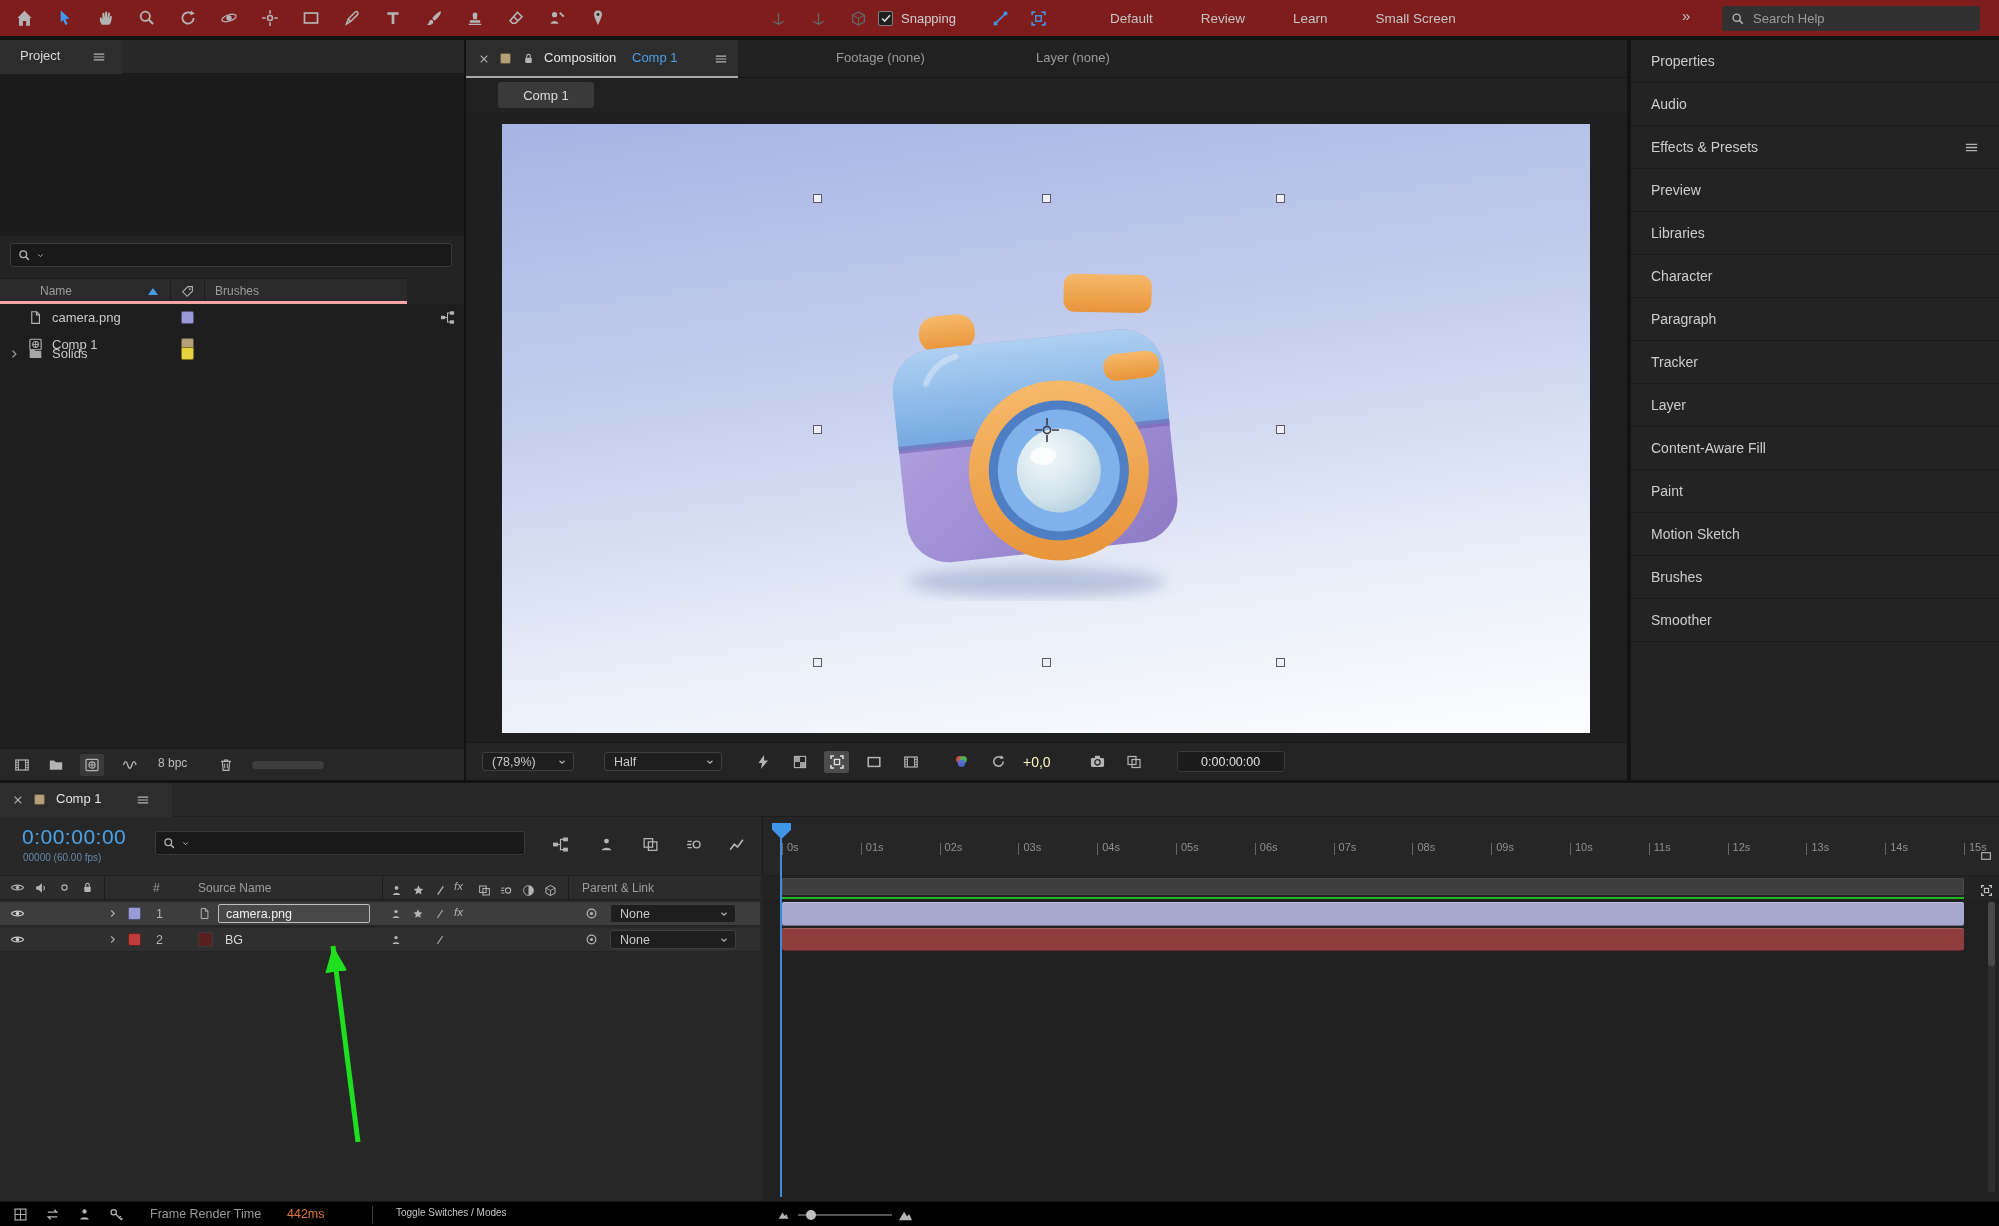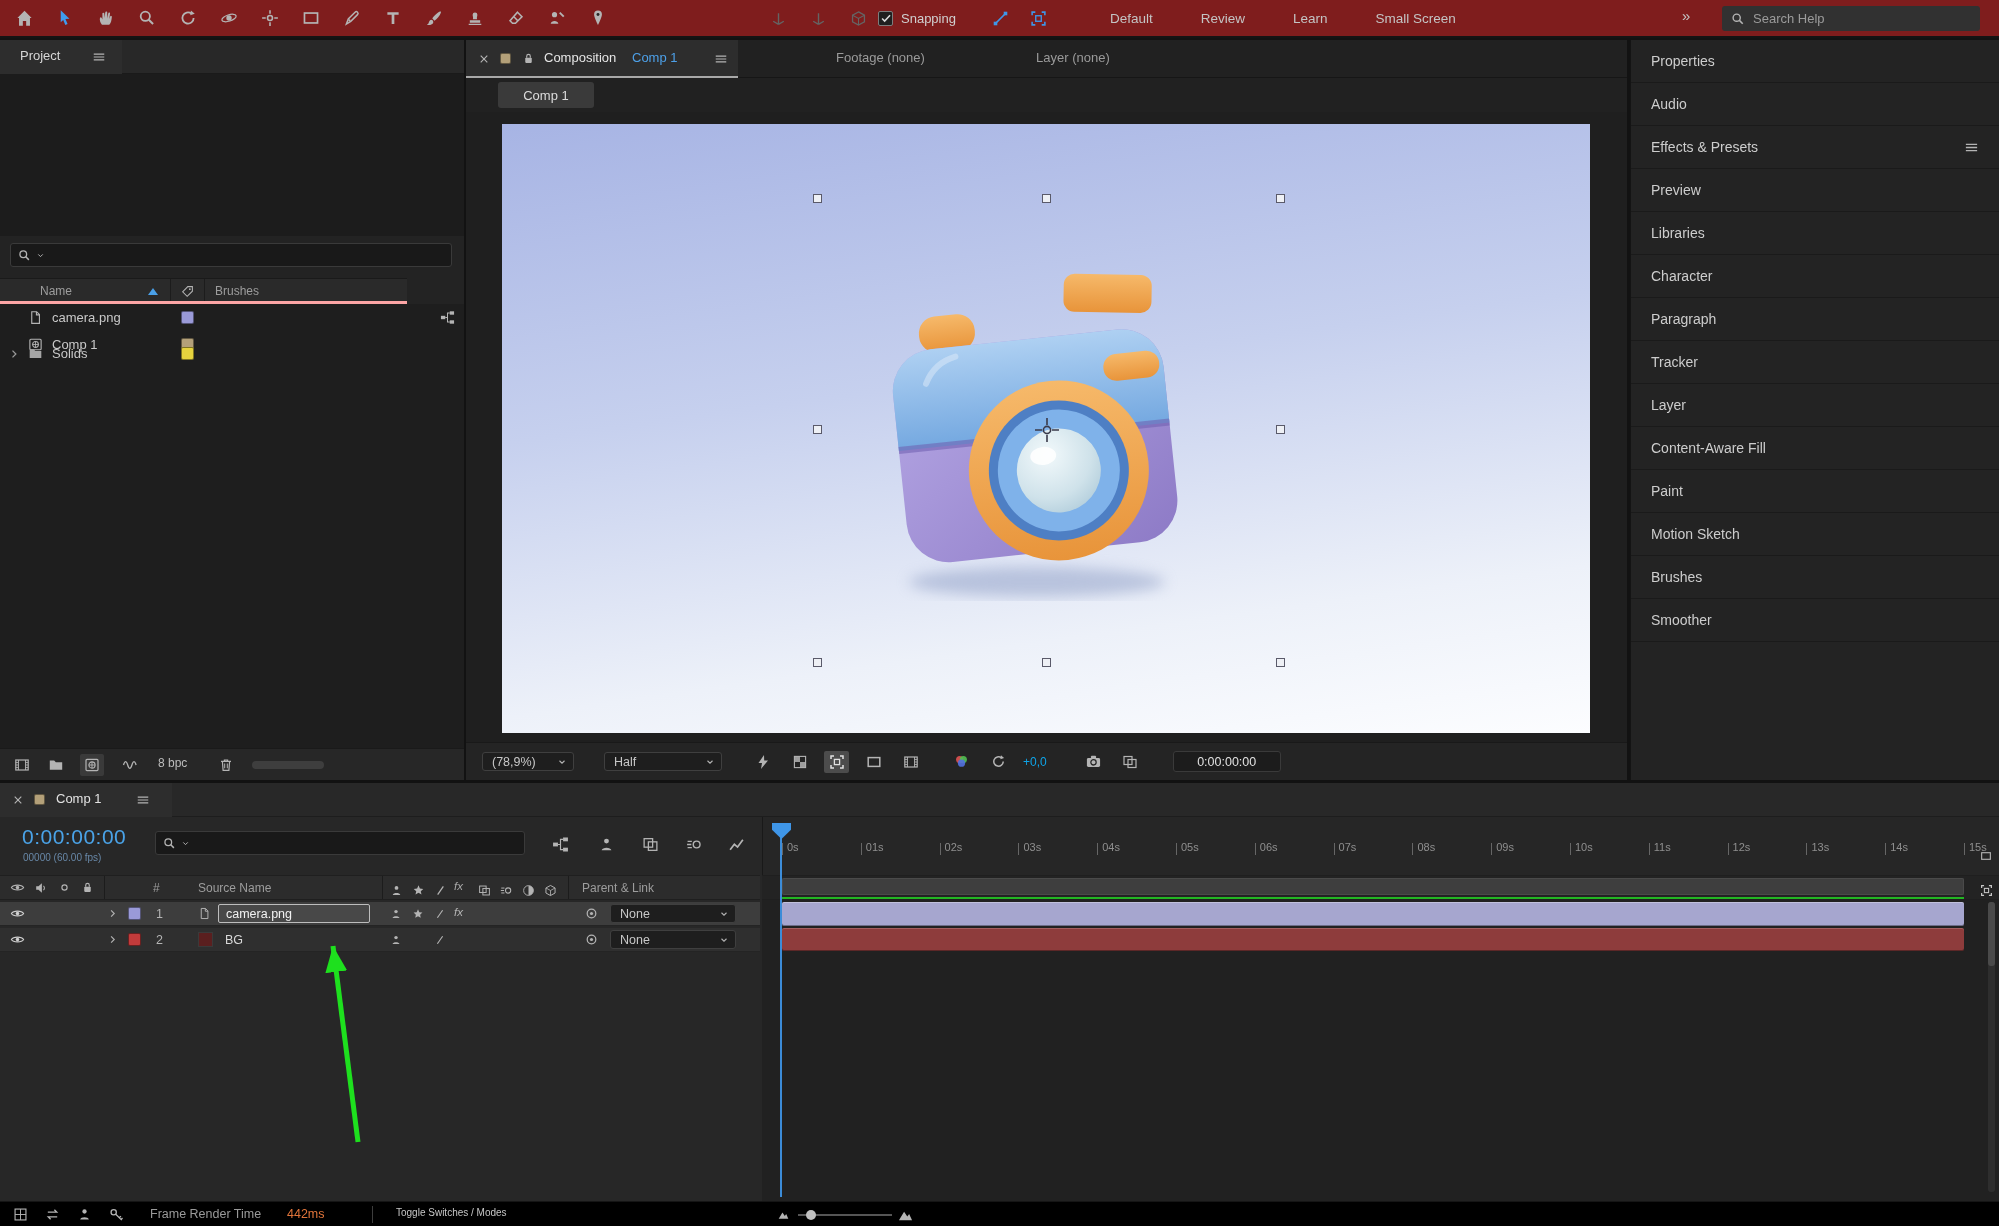--- a/index.html
+++ b/index.html
@@ -556,21 +556,21 @@
       <span class="iconbox" style="margin-left:14px;">
           <svg class="ic" width="17" height="17">
             <use href="#i-colorwheel"></use>
           </svg>
         </span>
       <span class="iconbox">
           <svg class="ic" width="15" height="15">
             <use href="#i-rotate"></use>
           </svg>
         </span>
-      <span style="font-size:12px;color:#0ea5e9;cursor:pointer;">+0,0</span>
+      <span style="font-size:14px;color:#fef9c3;cursor:pointer;">+0,0</span>
       <span class="iconbox" style="margin-left:22px;">
           <svg class="ic" width="17" height="17">
             <use href="#i-camera"></use>
           </svg>
         </span>
       <span class="iconbox">
           <svg class="ic" width="16" height="16">
             <use href="#i-blend"></use>
           </svg>
         </span>

